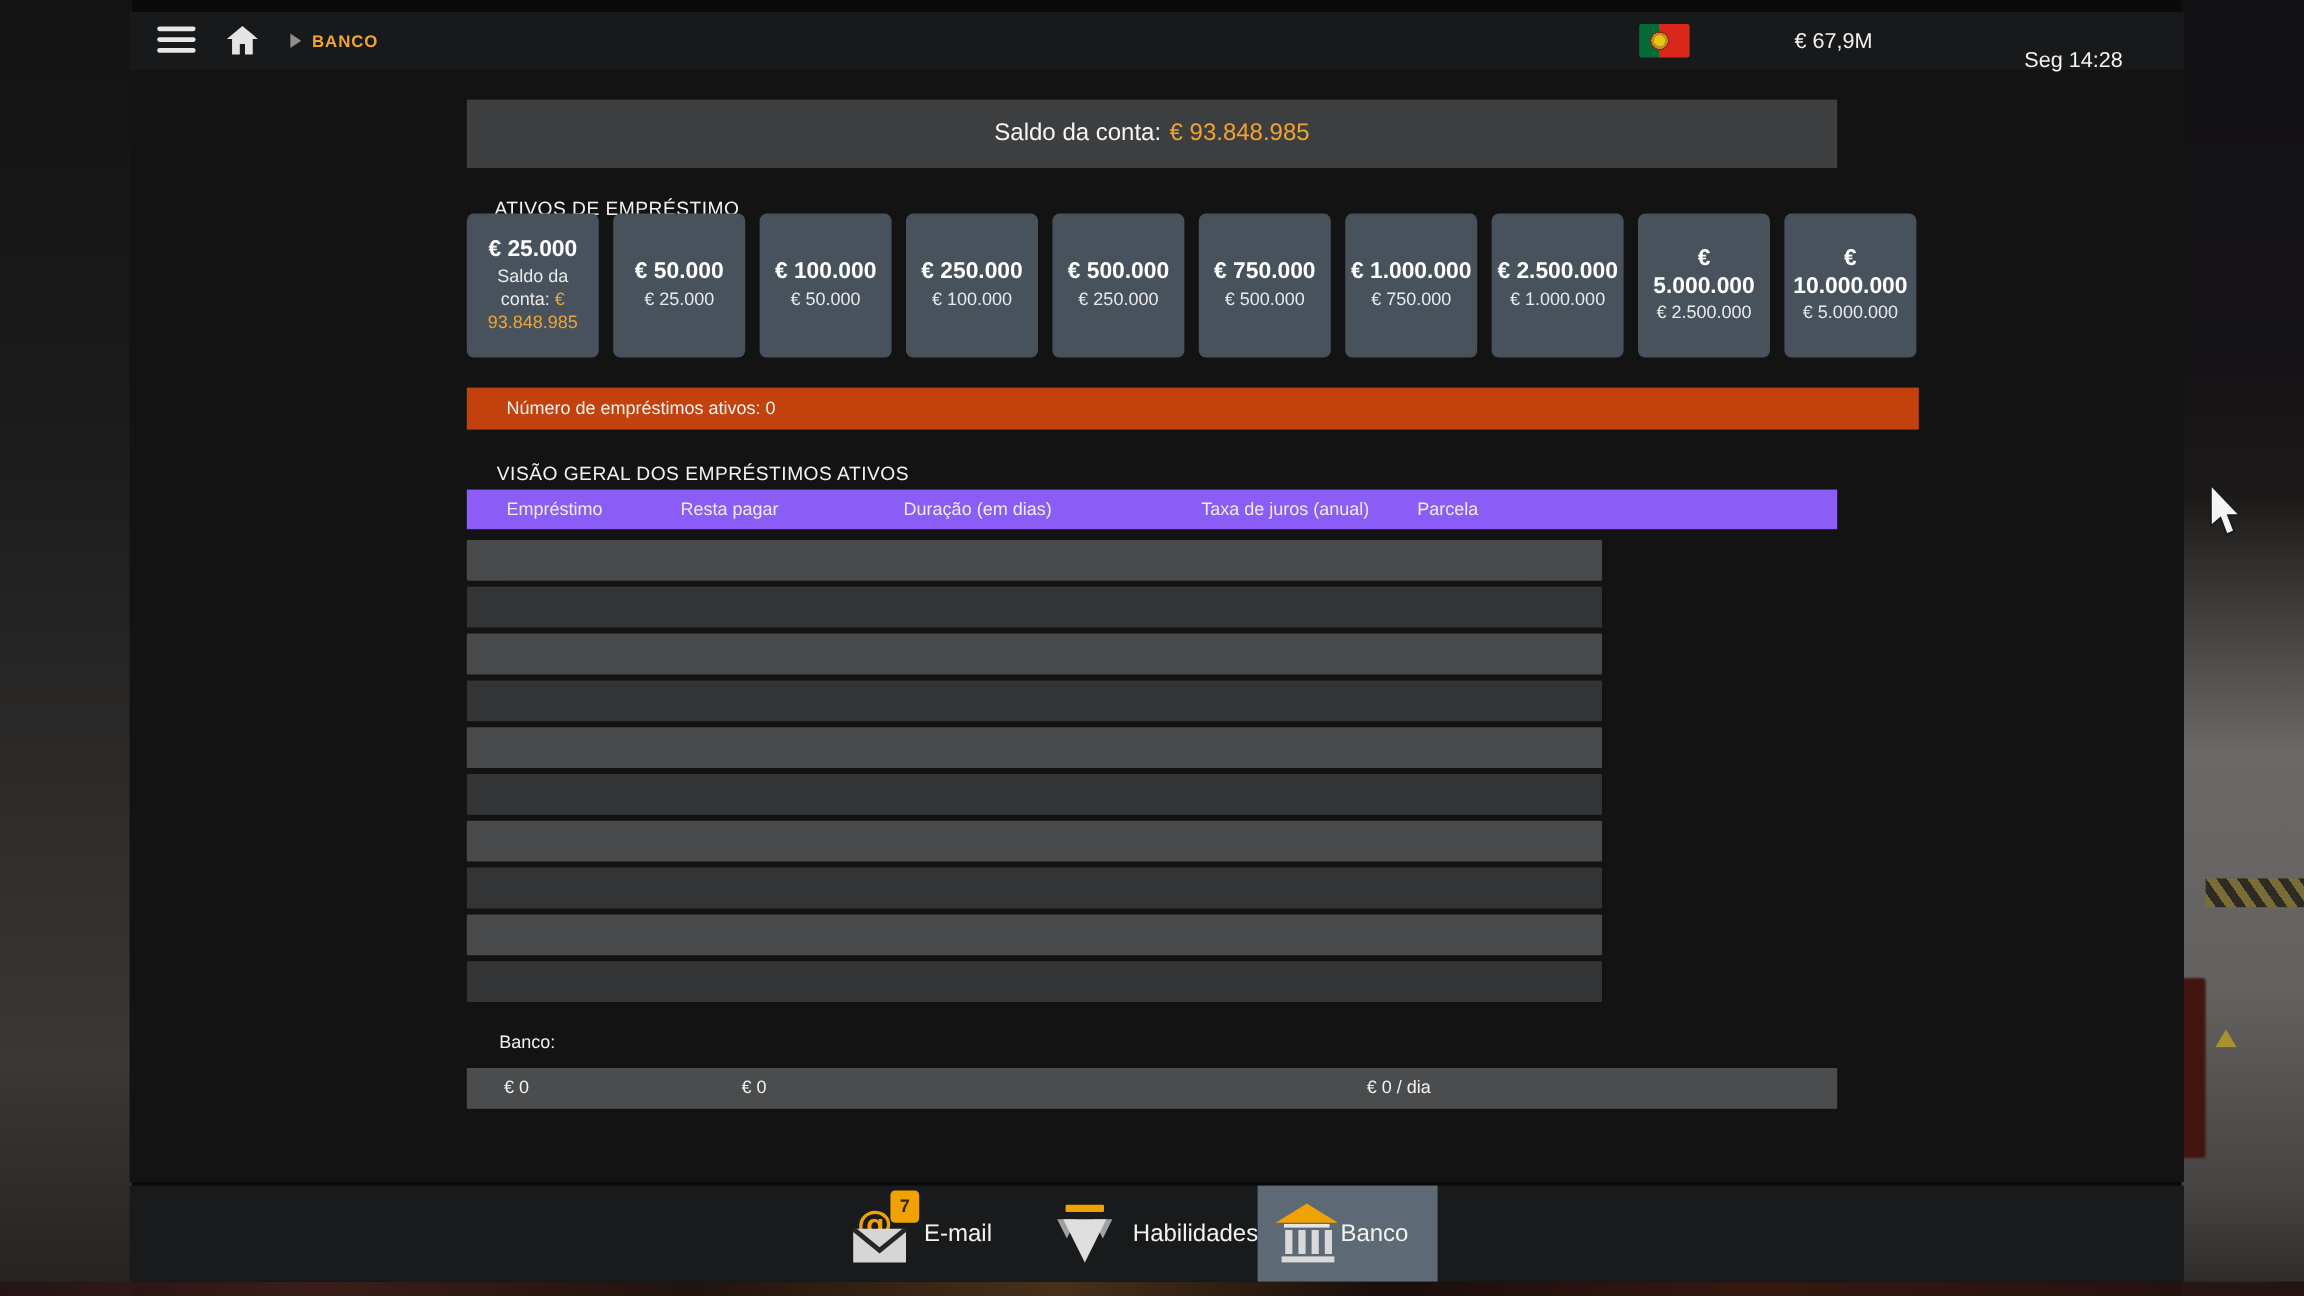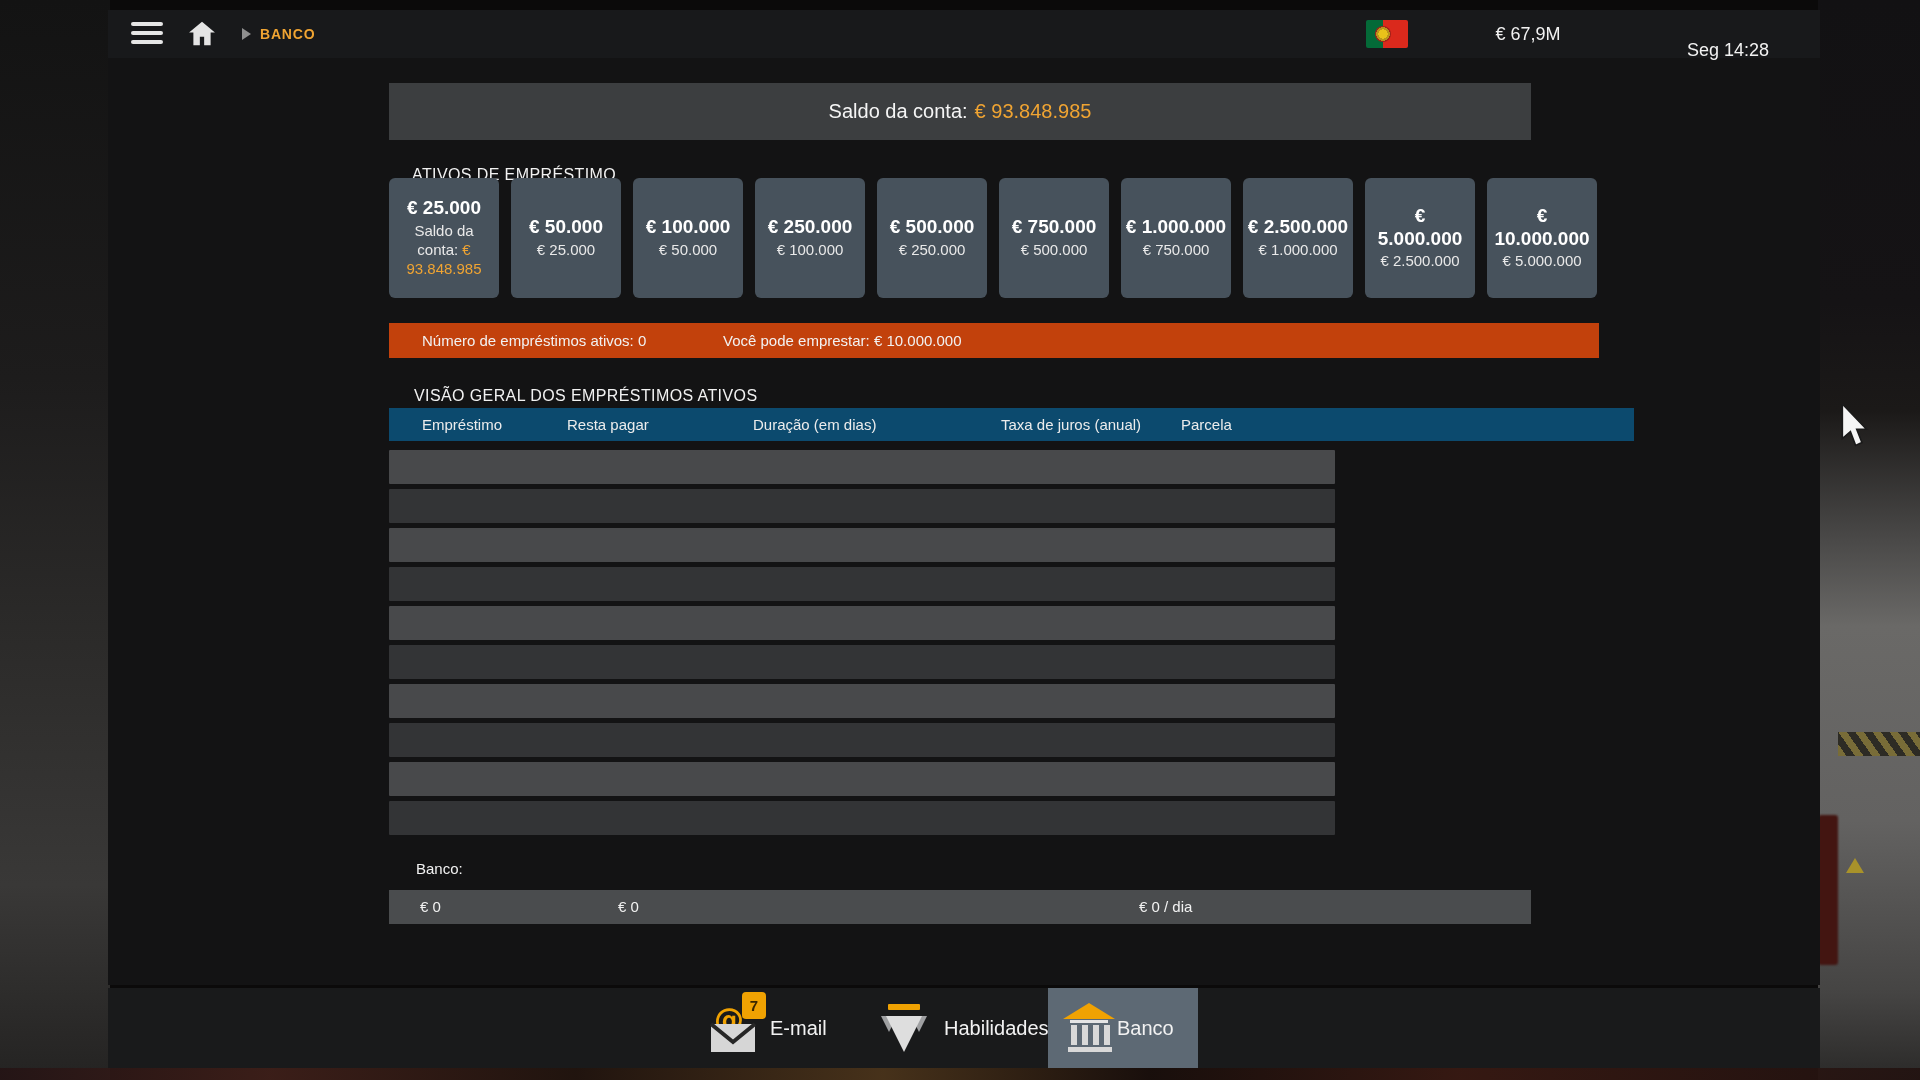--- a/index.html
+++ b/index.html
@@ -56,21 +56,21 @@
   .card-amount { color:#ffffff; font-size:19px; font-weight:600; white-space:pre; line-height:1.2; }
   .card-sub { color:#e9e9e9; font-size:15px; white-space:pre; line-height:1.25; margin-top:2px; }
   .card-sub.wrap { white-space:normal; }
   .card-sub .orange { color:#F0A432; }
 
   .status-bar { position:absolute; left:281px; top:313px; width:1210px; height:35px; background:#c2410c; }
   .status-bar span { position:absolute; top:0; height:35px; line-height:35px; color:#f2f2f2; font-size:15px; }
   .status-active { left:33px; }
   .status-borrow { left:334px; }
 
-  .thead { position:absolute; left:281px; top:398px; width:1245px; height:33px; background:#0c4a6e; }
+  .thead { position:absolute; left:281px; top:398px; width:1142px; height:33px; background:#8b5cf6; }
   .thead span { position:absolute; top:0; height:33px; line-height:33px; color:#ececec; font-size:15px; }
   .col0{left:33px;} .col1{left:178px;} .col2{left:364px;} .col3{left:572px;margin-left:40px;} .col4{left:792px;}
 
   .trows { position:absolute; left:281px; top:440px; width:946px; }
   .t-row { width:946px; height:34px; margin-bottom:5px; border-radius:1px; }
   .t-row.light { background:#48494B; }
   .t-row.dark  { background:#333436; }
 
   .total-label { position:absolute; left:308px; top:850px; color:#f2f2f2; font-size:15px; }
   .total-bar { position:absolute; left:281px; top:880px; width:1142px; height:34px; background:#4a4c4e; }
@@ -167,21 +167,20 @@
       </div>
       <div class="card">
         <div class="card-amount">€
 10.000.000</div>
         <div class="card-sub">€ 5.000.000</div>
       </div>
     </div>
 
     <div class="status-bar">
       <span class="status-active">Número de empréstimos ativos: 0</span>
-      <span class="status-borrow">Você pode emprestar: € 10.000.000</span>
     </div>
 
     <div class="section-title title-overview">VISÃO GERAL DOS EMPRÉSTIMOS ATIVOS</div>
 
     <div class="thead">
       <span class="col0">Empréstimo</span>
       <span class="col1">Resta pagar</span>
       <span class="col2">Duração (em dias)</span>
       <span class="col3">Taxa de juros (anual)</span>
       <span class="col4">Parcela</span>

